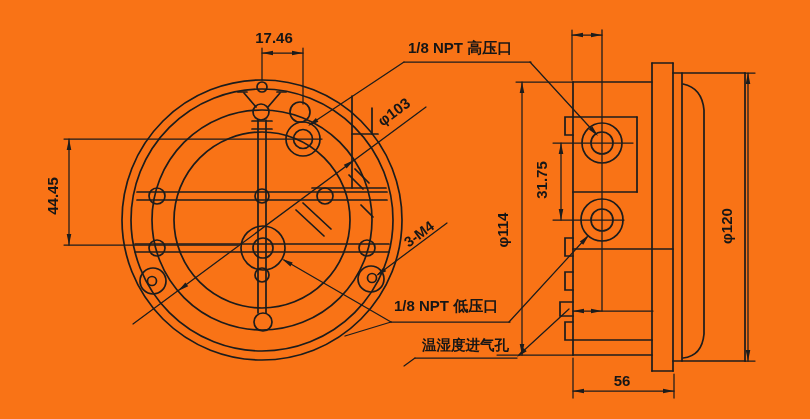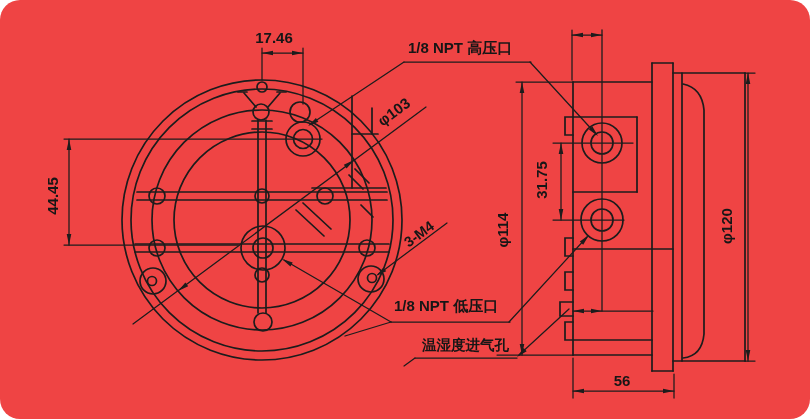--- a/index.html
+++ b/index.html
@@ -1,17 +1,17 @@
 <!DOCTYPE html>
 <html><head>
 <meta charset="utf-8">
 <style>
   html,body{margin:0;padding:0;background:#ffffff;}
-  .canvas{position:relative;width:810px;height:419px;background:#ef4444;overflow:hidden;
-          font-family:"Liberation Sans","DejaVu Sans",sans-serif;border-radius:20px;}
+  .canvas{position:relative;width:810px;height:419px;background:#f97316;overflow:hidden;
+          font-family:"Liberation Sans","DejaVu Sans",sans-serif;}
   svg text{font-family:"Liberation Sans","DejaVu Sans",sans-serif;font-weight:bold;fill:#161616;}
   .lbl{font-size:15px;}
   .dim{font-size:15px;}
   .sm{font-size:14.5px;}
 </style>
 </head>
 <body>
 
 <div class="canvas">
 <svg width="810" height="419" viewBox="0 0 810 419">

